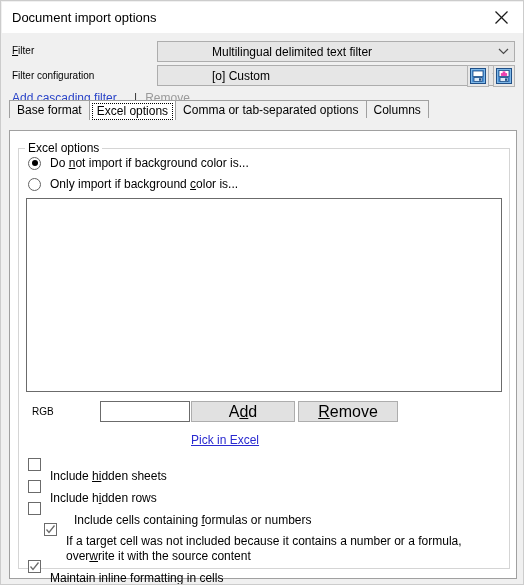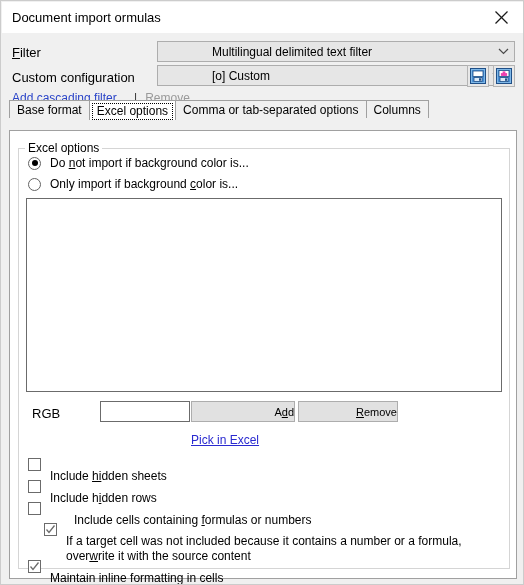--- a/index.html
+++ b/index.html
@@ -41,21 +41,21 @@
     right: 0px; top: 0px;
     width: 45px; height: 31px;
     display: flex; align-items: center; justify-content: center;
     cursor: default;
   }
   .close-btn svg { display:block; }
 
   
   .lbl {
     position: absolute;
-    font-size: 13px;
+    font-size: 10px;
     color: #000;
     white-space: nowrap;
     text-align: right;
   }
   .combo {
     position: absolute;
     background: #e6e6e6;
     border: 1px solid #adadad;
     box-sizing: border-box;
     height: 21px;
@@ -219,23 +219,23 @@
     font-size: 12px;
     padding: 0 4px;
     color: #000;
     outline: none;
   }
   .button {
     position: absolute;
     background: #e1e1e1;
     border: 1px solid #adadad;
     box-sizing: border-box;
-    font-size: 11px;
-    color: #000;
-    display: flex; align-items: center; justify-content: flex-end;
+    font-size: 16px;
+    color: #000;
+    display: flex; align-items: center; justify-content: center;
     cursor: default;
     font-family: "Liberation Sans", sans-serif;
   }
   .picklink {
     position: absolute;
     font-size: 12px;
     color: #2a2ad0;
     text-decoration: underline;
     cursor: pointer;
     white-space: nowrap;
@@ -266,42 +266,42 @@
     margin-top: 12px;
   }
   u.acc { text-decoration: underline; }
 </style>
 </head>
 <body>
 
 <div class="dialog">
 
   <div class="titlebar">
-    <div class="title-text">Document import ormulas</div>
+    <div class="title-text">Document import options</div>
     <div class="close-btn">
       <span>
         <svg width="13" height="13" viewBox="0 0 13 13">
           <line x1="0.5" y1="0.5" x2="12.5" y2="12.5" stroke="#1a1a1a" stroke-width="1.2"></line>
           <line x1="12.5" y1="0.5" x2="0.5" y2="12.5" stroke="#1a1a1a" stroke-width="1.2"></line>
         </svg>
       </span>
     </div>
   </div>
 
   <div class="lbl" style="left:11px; top:44px;"><u class="acc">F</u>ilter</div>
   <div class="combo" style="left:156px; top:40px; width:358px;">
     <div class="combo-text">Multilingual delimited text filter</div>
     <div class="chev">
       <svg width="11" height="7" viewBox="0 0 11 7">
         <polyline points="1,1 5.5,5.5 10,1" fill="none" stroke="#4a4a4a" stroke-width="1.2"></polyline>
       </svg>
     </div>
   </div>
 
-  <div class="lbl" style="left:11px; top:69px;">Custom configuration</div>
+  <div class="lbl" style="left:11px; top:69px;">Filter configuration</div>
   <div class="combo" style="left:156px; top:64px; width:352px;">
     <div class="combo-text">[o] Custom</div>
     <div class="chev">
       <svg width="11" height="7" viewBox="0 0 11 7">
         <polyline points="1,1 5.5,5.5 10,1" fill="none" stroke="#4a4a4a" stroke-width="1.2"></polyline>
       </svg>
     </div>
   </div>
 
   <div class="iconbtn" style="left:466px; top:64px;">

